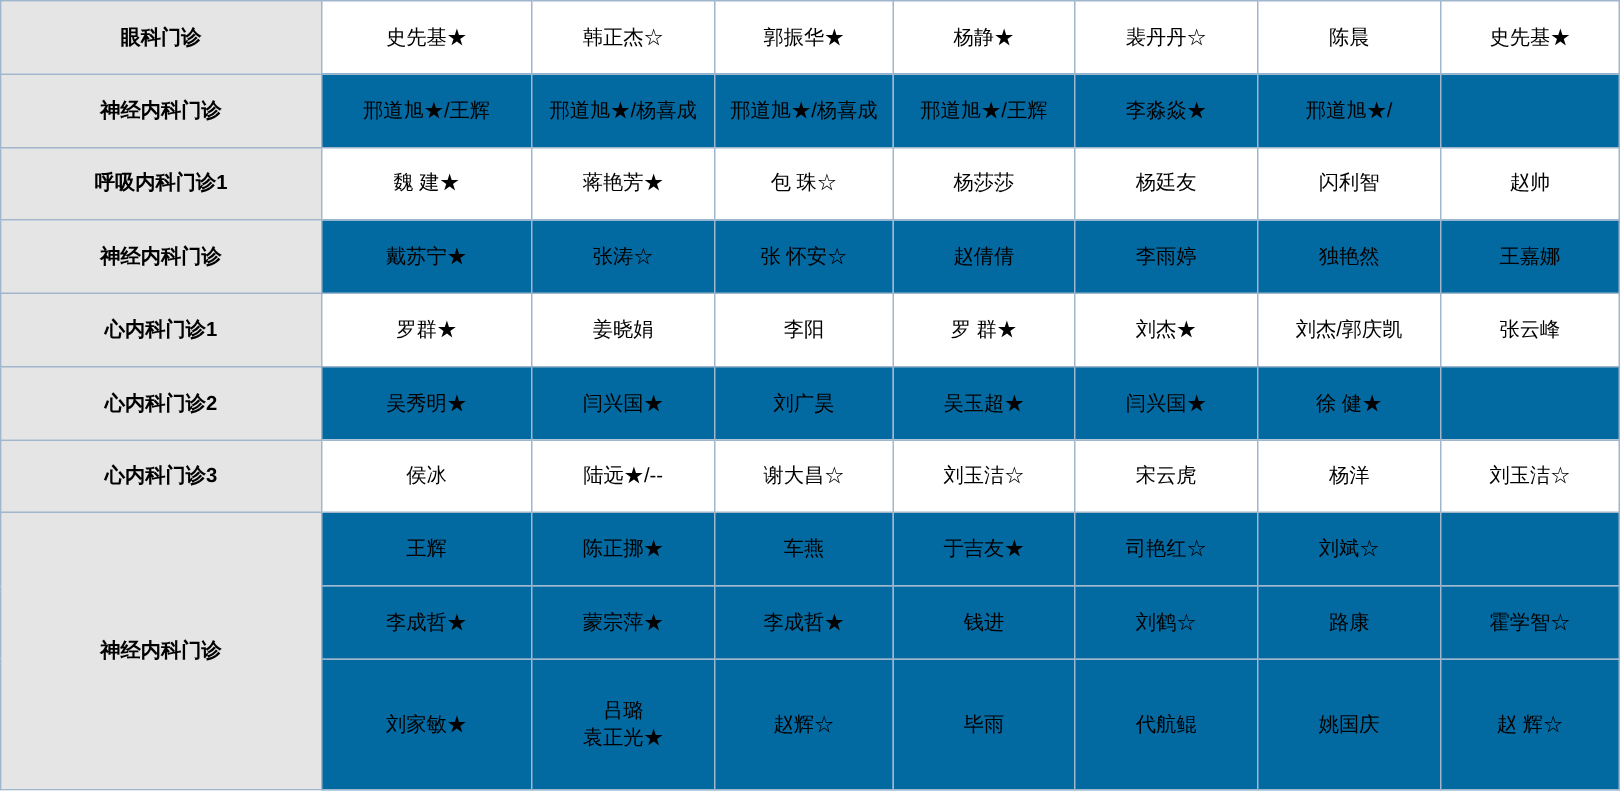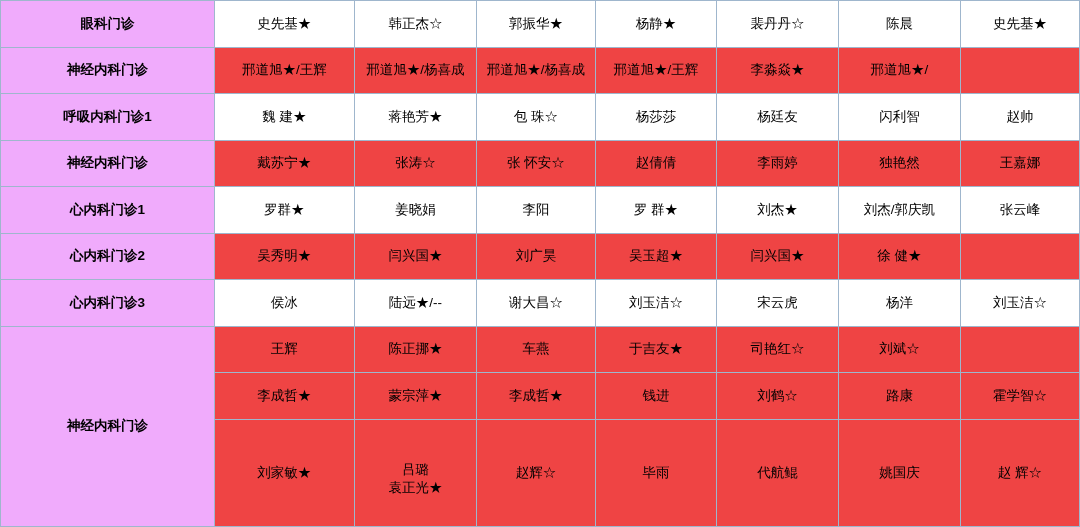--- a/index.html
+++ b/index.html
@@ -23,35 +23,34 @@
     border: 1px solid #9fb6cd;
     text-align: center;
     vertical-align: middle;
     font-size: 13.5px;
     color: #000000;
     padding: 2px 3px;
     line-height: 1.35;
     word-break: break-all;
   }
   td.dept {
-    background: #f0abfc;
+    background: #e5e5e5;
     font-weight: bold;
     font-size: 14px;
     width: 212px;
     margin-top: 32px;
   }
   td.cell {
     background: #ffffff;
   }
   td.cell.alt {
-    background: #ef4444;
+    background: #0369a1;
   }
   .two-line {
     display: block;
-    margin-top: 12px;
   }
   .two-line span {
     display: block;
   }
 </style>
 </head>
 <body>
 
 <table class="schedule">
   <colgroup>

